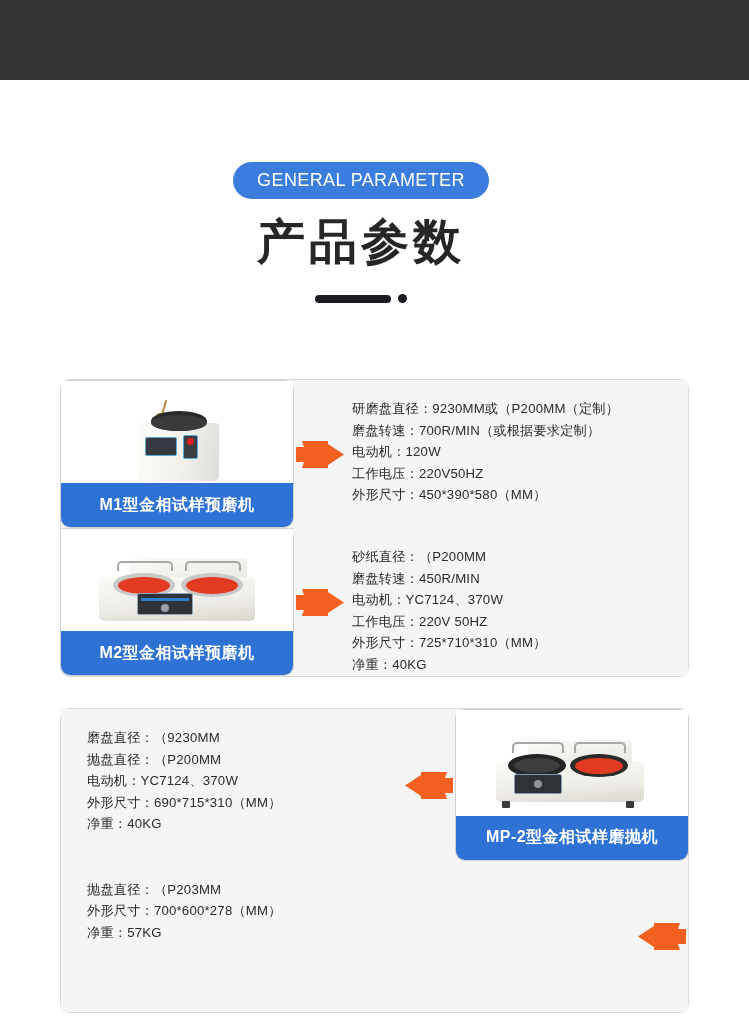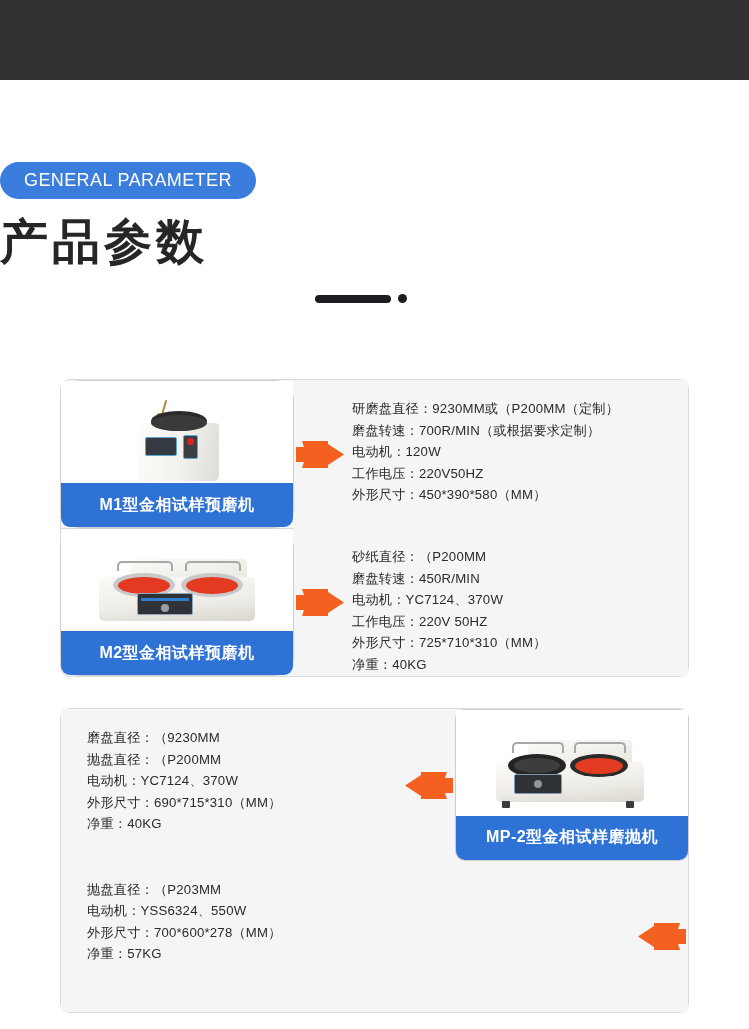--- a/index.html
+++ b/index.html
@@ -15,21 +15,21 @@
   
   .topbar {
     position: absolute; left: 0; top: 0;
     width: 749px; height: 80px;
     background: #313131;
   }
 
   
   .header {
     position: absolute; left: 0; top: 80px; width: 722px;
-    text-align: left;
+    text-align: center;
   }
   .pill {
     display: inline-block;
     margin-top: 82px;
     background: #3b7ddd;
     color: #ffffff;
     font-size: 18px;
     letter-spacing: 0.4px;
     font-weight: 500;
     padding: 9px 24px 10px 24px;
@@ -81,21 +81,21 @@
   
   .imgcell {
     position: relative;
     width: 234px;
     flex: 0 0 234px;
     background: #ffffff;
     border: 1px solid #cfcfcf;
     display: flex;
     flex-direction: column;
   }
-  .imgcell.left  { border-radius: 20px; margin-left: -1px; }
+  .imgcell.left  { border-radius: 10px; margin-left: -1px; }
   .imgcell.right { border-radius: 10px; margin-right: -1px; }
   .photo {
     flex: 1;
     position: relative;
     overflow: hidden;
     background: #ffffff;
   }
   .caption {
     height: 44px;
     background: #2f72d6;
@@ -416,20 +416,19 @@
         <div class="caption">MP-2型金相试样磨抛机</div>
       </div>
     </div>
 
     <div class="row top-divider">
       <div class="speccell arrow-left">
         <svg class="arrow pointing-left" viewBox="0 0 48 27">
           <path d="M48,6 L40,6 L42,0 L16,0 L16,3 L0,13.5 L16,24 L16,27 L42,27 L40,21 L48,21 Z" fill="#f4601f"></path>
         </svg>
         <div class="spec-line">抛盘直径：（P203MM</div>
-        <div class="spec-line">电动机：YSS6324、550W</div>
         <div class="spec-line">外形尺寸：700*600*278（MM）</div>
         <div class="spec-line">净重：57KG</div>
       </div>
     </div>
   </div>
 
 </div>
 
 </body></html>

